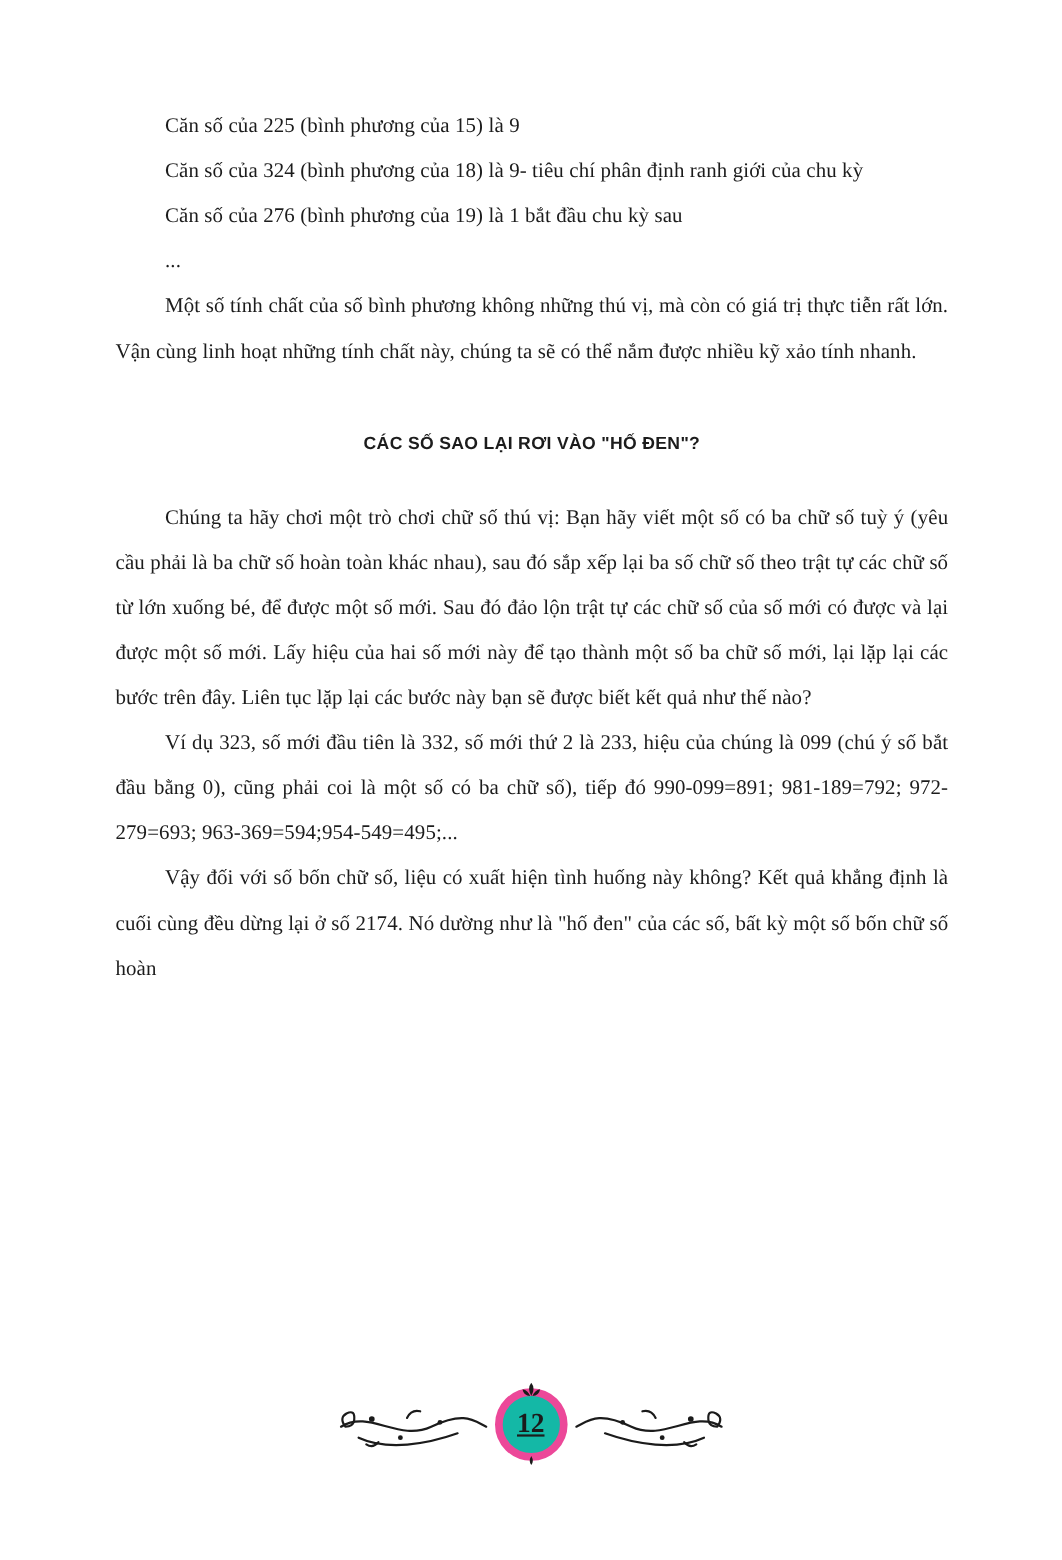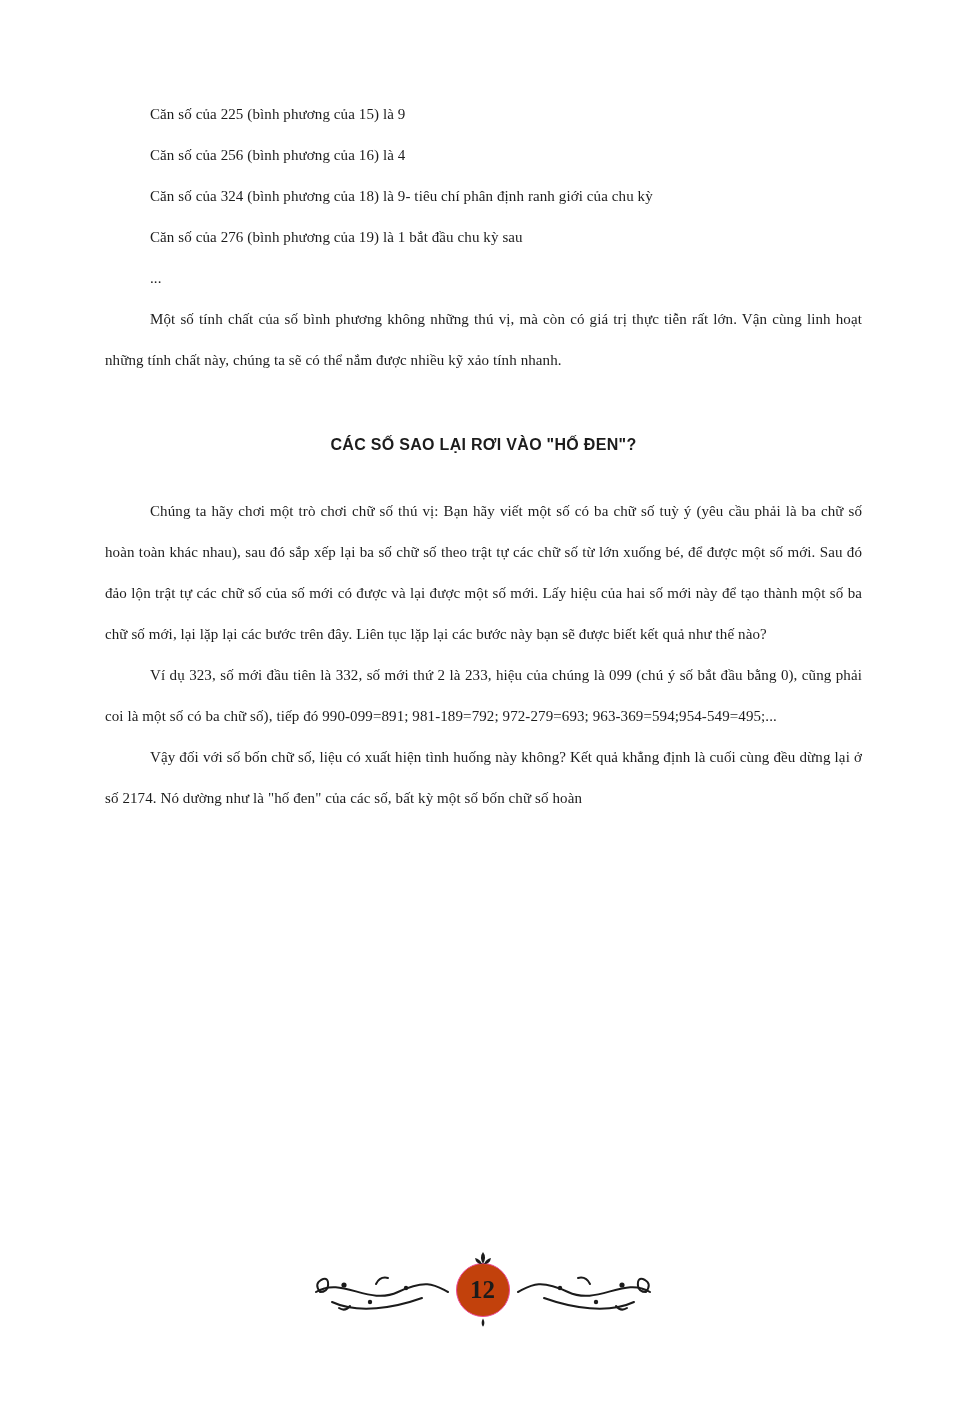--- a/index.html
+++ b/index.html
@@ -17,21 +17,21 @@
     overflow: hidden;
   }
   .content {
     position: absolute;
     top: 94px;
     left: 105px;
     width: 757px;
   }
   .para {
     margin: 0;
-    font-size: 15px;
+    font-size: 19px;
     line-height: 41px;
     text-align: justify;
     text-indent: 45px;
     letter-spacing: 0.1px;
   }
   .heading {
     margin: 44px 0 26px 0;
     font-family: "Liberation Sans", sans-serif;
     font-size: 16px;
     line-height: 40px;
@@ -58,27 +58,28 @@
   .flourish {
     display: block;
   }
   .flourish.right {
     transform: scaleX(-1);
   }
   .page-circle {
     position: relative;
     width: 52px;
     height: 52px;
-    border: 1px solid #ec4899;
+    border: 7px solid #ec4899;
     border-radius: 50%;
     display: flex;
     align-items: center;
     justify-content: center;
-    background: #c2410c;
+    background: #14b8a6;
     z-index: 2;
+    text-decoration: underline;
   }
   .page-circle .leaf-top {
     position: absolute;
     top: -12px;
     left: 50%;
     transform: translateX(-50%);
   }
   .page-circle .leaf-bottom {
     position: absolute;
     bottom: -11px;
@@ -92,21 +93,20 @@
     color: #1b1b1b;
   }
 </style>
 </head>
 <body>
 
 <div class="page">
   <div class="content">
 
     <p class="para">Căn số của 225 (bình phương của 15) là 9</p>
-    <p class="para">Căn số của 256 (bình phương của 16) là 4</p>
     <p class="para">Căn số của 324 (bình phương của 18) là 9- tiêu chí phân định ranh giới của chu kỳ</p>
     <p class="para">Căn số của 276 (bình phương của 19) là 1 bắt đầu chu kỳ sau</p>
     <p class="para">...</p>
 
     <p class="para">Một số tính chất của số bình phương không những thú vị, mà còn có giá trị thực tiễn rất lớn. Vận cùng linh hoạt những tính chất này, chúng ta sẽ có thể nắm được nhiều kỹ xảo tính nhanh.</p>
 
     <h2 class="heading">CÁC SỐ SAO LẠI RƠI VÀO "HỐ ĐEN"?</h2>
 
     <p class="para">Chúng ta hãy chơi một trò chơi chữ số thú vị: Bạn hãy viết một số có ba chữ số tuỳ ý (yêu cầu phải là ba chữ số hoàn toàn khác nhau), sau đó sắp xếp lại ba số chữ số theo trật tự các chữ số từ lớn xuống bé, để được một số mới. Sau đó đảo lộn trật tự các chữ số của số mới có được và lại được một số mới. Lấy hiệu của hai số mới này để tạo thành một số ba chữ số mới, lại lặp lại các bước trên đây. Liên tục lặp lại các bước này bạn sẽ được biết kết quả như thế nào?</p>
     <p class="para">Ví dụ 323, số mới đầu tiên là 332, số mới thứ 2 là 233, hiệu của chúng là 099 (chú ý số bắt đầu bằng 0), cũng phải coi là một số có ba chữ số), tiếp đó 990-099=891; 981-189=792; 972-279=693; 963-369=594;954-549=495;...</p>

